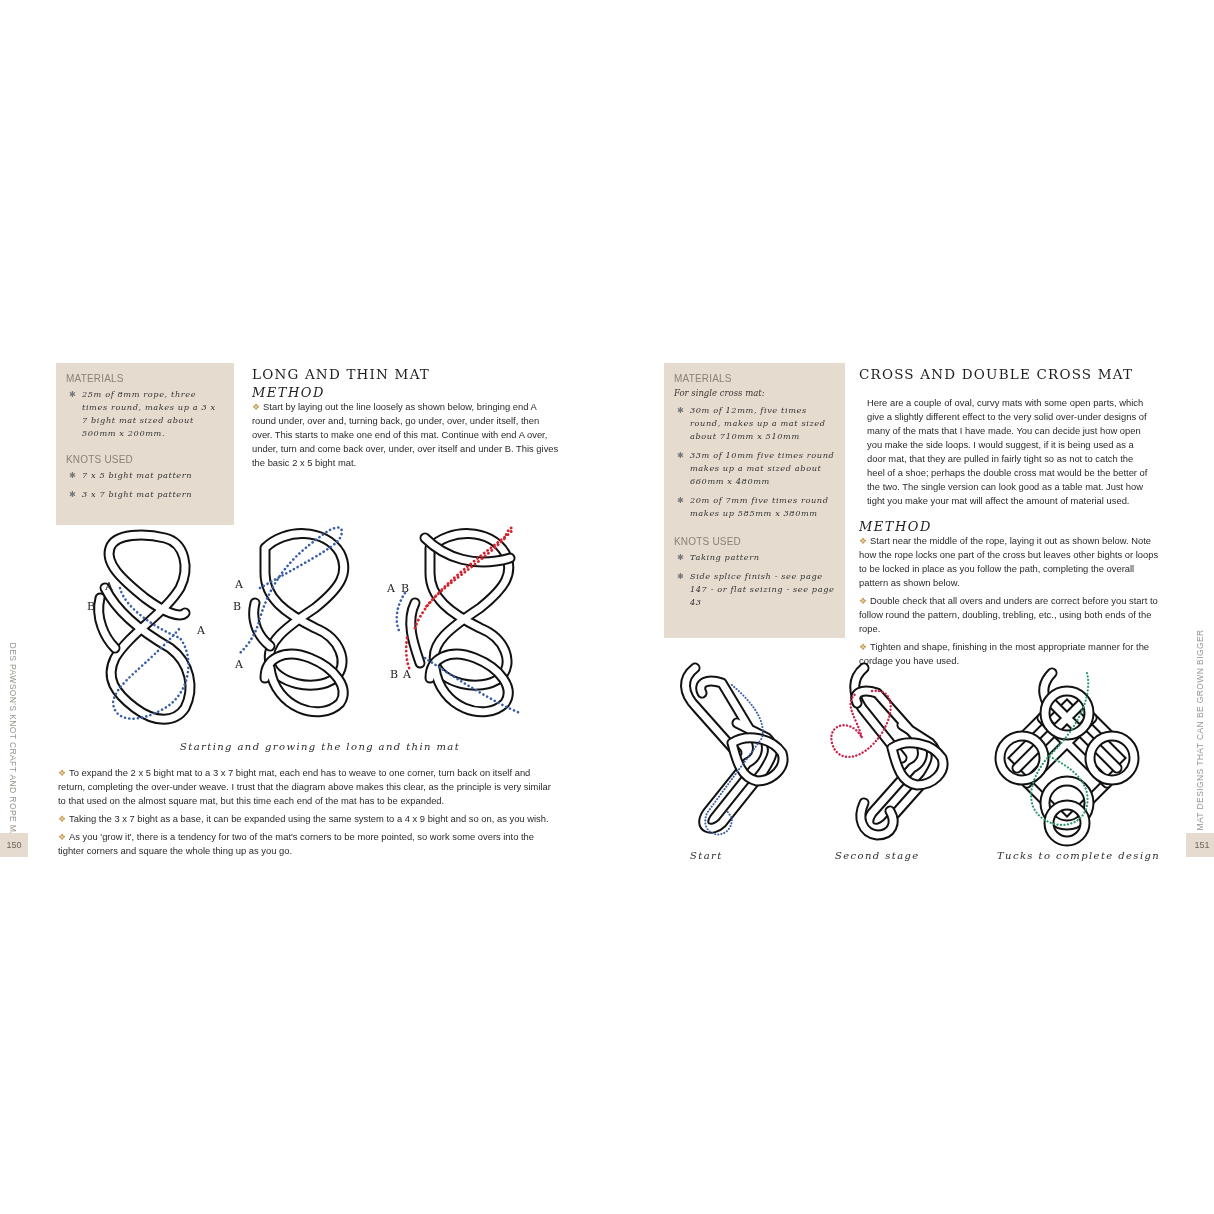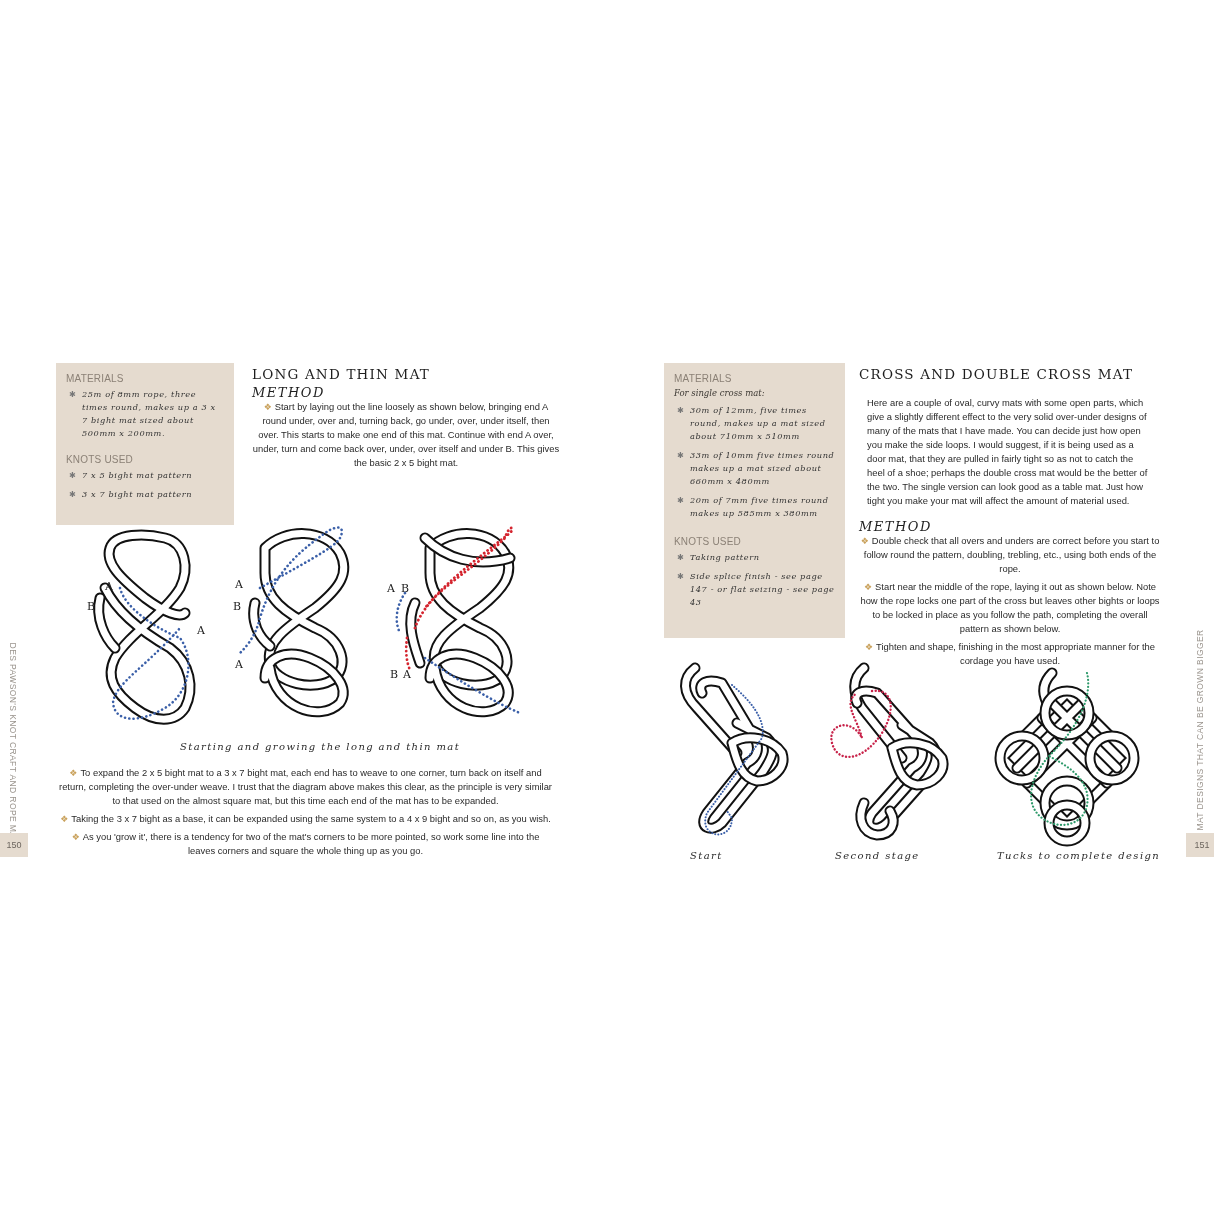--- a/index.html
+++ b/index.html
@@ -11,21 +11,21 @@
   .sidebar-box { position: absolute; background: #e5dbcf; box-sizing: border-box; padding: 10px 10px 10px 10px; }
   .box-heading { font-family: "Liberation Sans", sans-serif; font-size: 10px; color: #8b8176; letter-spacing: 0.2px; margin: 0 0 4px 0; text-transform: uppercase; }
   .box-subheading { font-family: "DejaVu Serif", serif; font-style: italic; font-size: 8.5px; color: #3c3833; margin: 0 0 6px 0; }
   .box-list { list-style: none; margin: 0 0 10px 0; padding: 0; }
   .box-list li { position: relative; padding-left: 16px; font-family: "DejaVu Serif", serif; font-style: italic; font-size: 8.2px; line-height: 13px; color: #333; margin-bottom: 6px; letter-spacing: 0.6px; }
   .box-list li .star { position: absolute; left: 3px; top: 0; color: #777; font-style: normal; }
 
   .title { position: absolute; font-family: "DejaVu Serif", serif; font-size: 13.5px; font-weight: 400; letter-spacing: 1.2px; color: #1e1e1e; margin: 0; white-space: nowrap; }
   .method-h { font-family: "DejaVu Serif", serif; font-style: italic; font-weight: normal; font-size: 13px; letter-spacing: 1.5px; color: #1e1e1e; margin: 0; }
   .body-text { font-family: "Liberation Sans", sans-serif; font-size: 9.4px; line-height: 14px; color: #2a2a2a; margin: 8px; }
-  .para { margin: 0 0 4px 0; text-align: center; }
+  .para { margin: 0 0 4px 0; }
   .bullet { color: #c9a15b; font-size: 9px; margin-right: 3px; }
 
   .caption { position: absolute; font-family: "DejaVu Serif", serif; font-style: italic; font-size: 10px; letter-spacing: 1.4px; color: #2a2a2a; white-space: nowrap; }
 
   .side-running { position: absolute; font-family: "Liberation Sans", sans-serif; font-size: 8.5px; color: #9a948d; letter-spacing: 0.4px; white-space: nowrap; }
   .pg-tab { position: absolute; background: #e5dbcf; color: #6c655e; font-family: "Liberation Sans", sans-serif; font-size: 9px; display: flex; align-items: center; justify-content: center; }
 
   svg.diagram { position: absolute; overflow: visible; }
   .rope-out { fill: none; stroke: #111; stroke-width: 11; stroke-linecap: round; stroke-linejoin: round; }
   .rope-in { fill: none; stroke: #fff; stroke-width: 7; stroke-linecap: round; stroke-linejoin: round; }
@@ -99,21 +99,21 @@
     <text class="lbl" x="16" y="64">B</text>
     <text class="lbl" x="5" y="150">B</text>
     <text class="lbl" x="18" y="150">A</text>
   </svg>
 
   <div class="caption" style="left:180px; top:733px;">Starting and growing the long and thin mat</div>
 
   <div style="position:absolute; left:58px; top:758px; width:495px;">
     <p class="body-text para"><span class="bullet">❖</span><span>To expand the 2 x 5 bight mat to a 3 x 7 bight mat, each end has to weave to one corner, turn back on itself and return, completing the over-under weave. I trust that the diagram above makes this clear, as the principle is very similar to that used on the almost square mat, but this time each end of the mat has to be expanded.</span></p>
     <p class="body-text para"><span class="bullet">❖</span><span>Taking the 3 x 7 bight as a base, it can be expanded using the same system to a 4 x 9 bight and so on, as you wish.</span></p>
-    <p class="body-text para"><span class="bullet">❖</span><span>As you 'grow it', there is a tendency for two of the mat's corners to be more pointed, so work some line into the leaves corners and square the whole thing up as you go.</span></p>
+    <p class="body-text para"><span class="bullet">❖</span><span>As you 'grow it', there is a tendency for two of the mat's corners to be more pointed, so work some overs into the tighter corners and square the whole thing up as you go.</span></p>
   </div>
 
   <div class="side-running" style="left:13px; top:738px; transform: translate(-50%,-50%) rotate(90deg); transform-origin:center;">DES PAWSON'S KNOT CRAFT AND ROPE MATS</div>
   <div class="pg-tab" style="left:0; top:825px; width:28px; height:24px;text-align:center;">150</div>
 </div>
 
 <div class="page" id="page-right">
 
   <div class="sidebar-box" style="left:57px; top:355px; width:181px; height:275px;">
     <div class="box-heading">MATERIALS</div>
@@ -131,22 +131,22 @@
   </div>
 
   <h1 class="title" style="left:252px; top:358px;">CROSS AND DOUBLE CROSS MAT</h1>
 
   <div style="position:absolute; left:252px; top:380px; width:302px;">
     <p class="body-text">Here are a couple of oval, curvy mats with some open parts, which give a slightly different effect to the very solid over-under designs of many of the mats that I have made. You can decide just how open you make the side loops. I would suggest, if it is being used as a door mat, that they are pulled in fairly tight so as not to catch the heel of a shoe; perhaps the double cross mat would be the better of the two. The single version can look good as a table mat. Just how tight you make your mat will affect the amount of material used.</p>
   </div>
 
   <div style="position:absolute; left:252px; top:511px; width:302px;">
     <h2 class="method-h">METHOD</h2>
+    <p class="body-text para"><span class="bullet">❖</span><span>Start near the middle of the rope, laying it out as shown below. Note how the rope locks one part of the cross but leaves other bights or loops to be locked in place as you follow the path, completing the overall pattern as shown below.</span></p>
     <p class="body-text para"><span class="bullet">❖</span><span>Double check that all overs and unders are correct before you start to follow round the pattern, doubling, trebling, etc., using both ends of the rope.</span></p>
-    <p class="body-text para"><span class="bullet">❖</span><span>Start near the middle of the rope, laying it out as shown below. Note how the rope locks one part of the cross but leaves other bights or loops to be locked in place as you follow the path, completing the overall pattern as shown below.</span></p>
     <p class="body-text para"><span class="bullet">❖</span><span>Tighten and shape, finishing in the most appropriate manner for the cordage you have used.</span></p>
   </div>
 
   <svg class="diagram" width="120" height="180" style="left:70px; top:655px;" viewBox="0 0 120 180">
     <path class="rope-out" d="M18 5 C5 15 5 30 20 45 L60 90"></path>
     <path class="rope-in" d="M18 5 C5 15 5 30 20 45 L60 90"></path>
     <path class="rope-out" d="M25 30 C20 20 30 15 45 20 L75 70 C85 85 80 95 70 100 L30 150 C20 165 35 170 45 160 L85 110 C95 95 100 85 90 75 L60 60"></path>
     <path class="rope-in" d="M25 30 C20 20 30 15 45 20 L75 70 C85 85 80 95 70 100 L30 150 C20 165 35 170 45 160 L85 110 C95 95 100 85 90 75 L60 60"></path>
     <path class="rope-out" d="M55 80 C70 70 95 75 105 90 C110 105 95 118 80 118 C65 115 60 100 55 80"></path>
     <path class="rope-in" d="M55 80 C70 70 95 75 105 90 C110 105 95 118 80 118 C65 115 60 100 55 80"></path>

